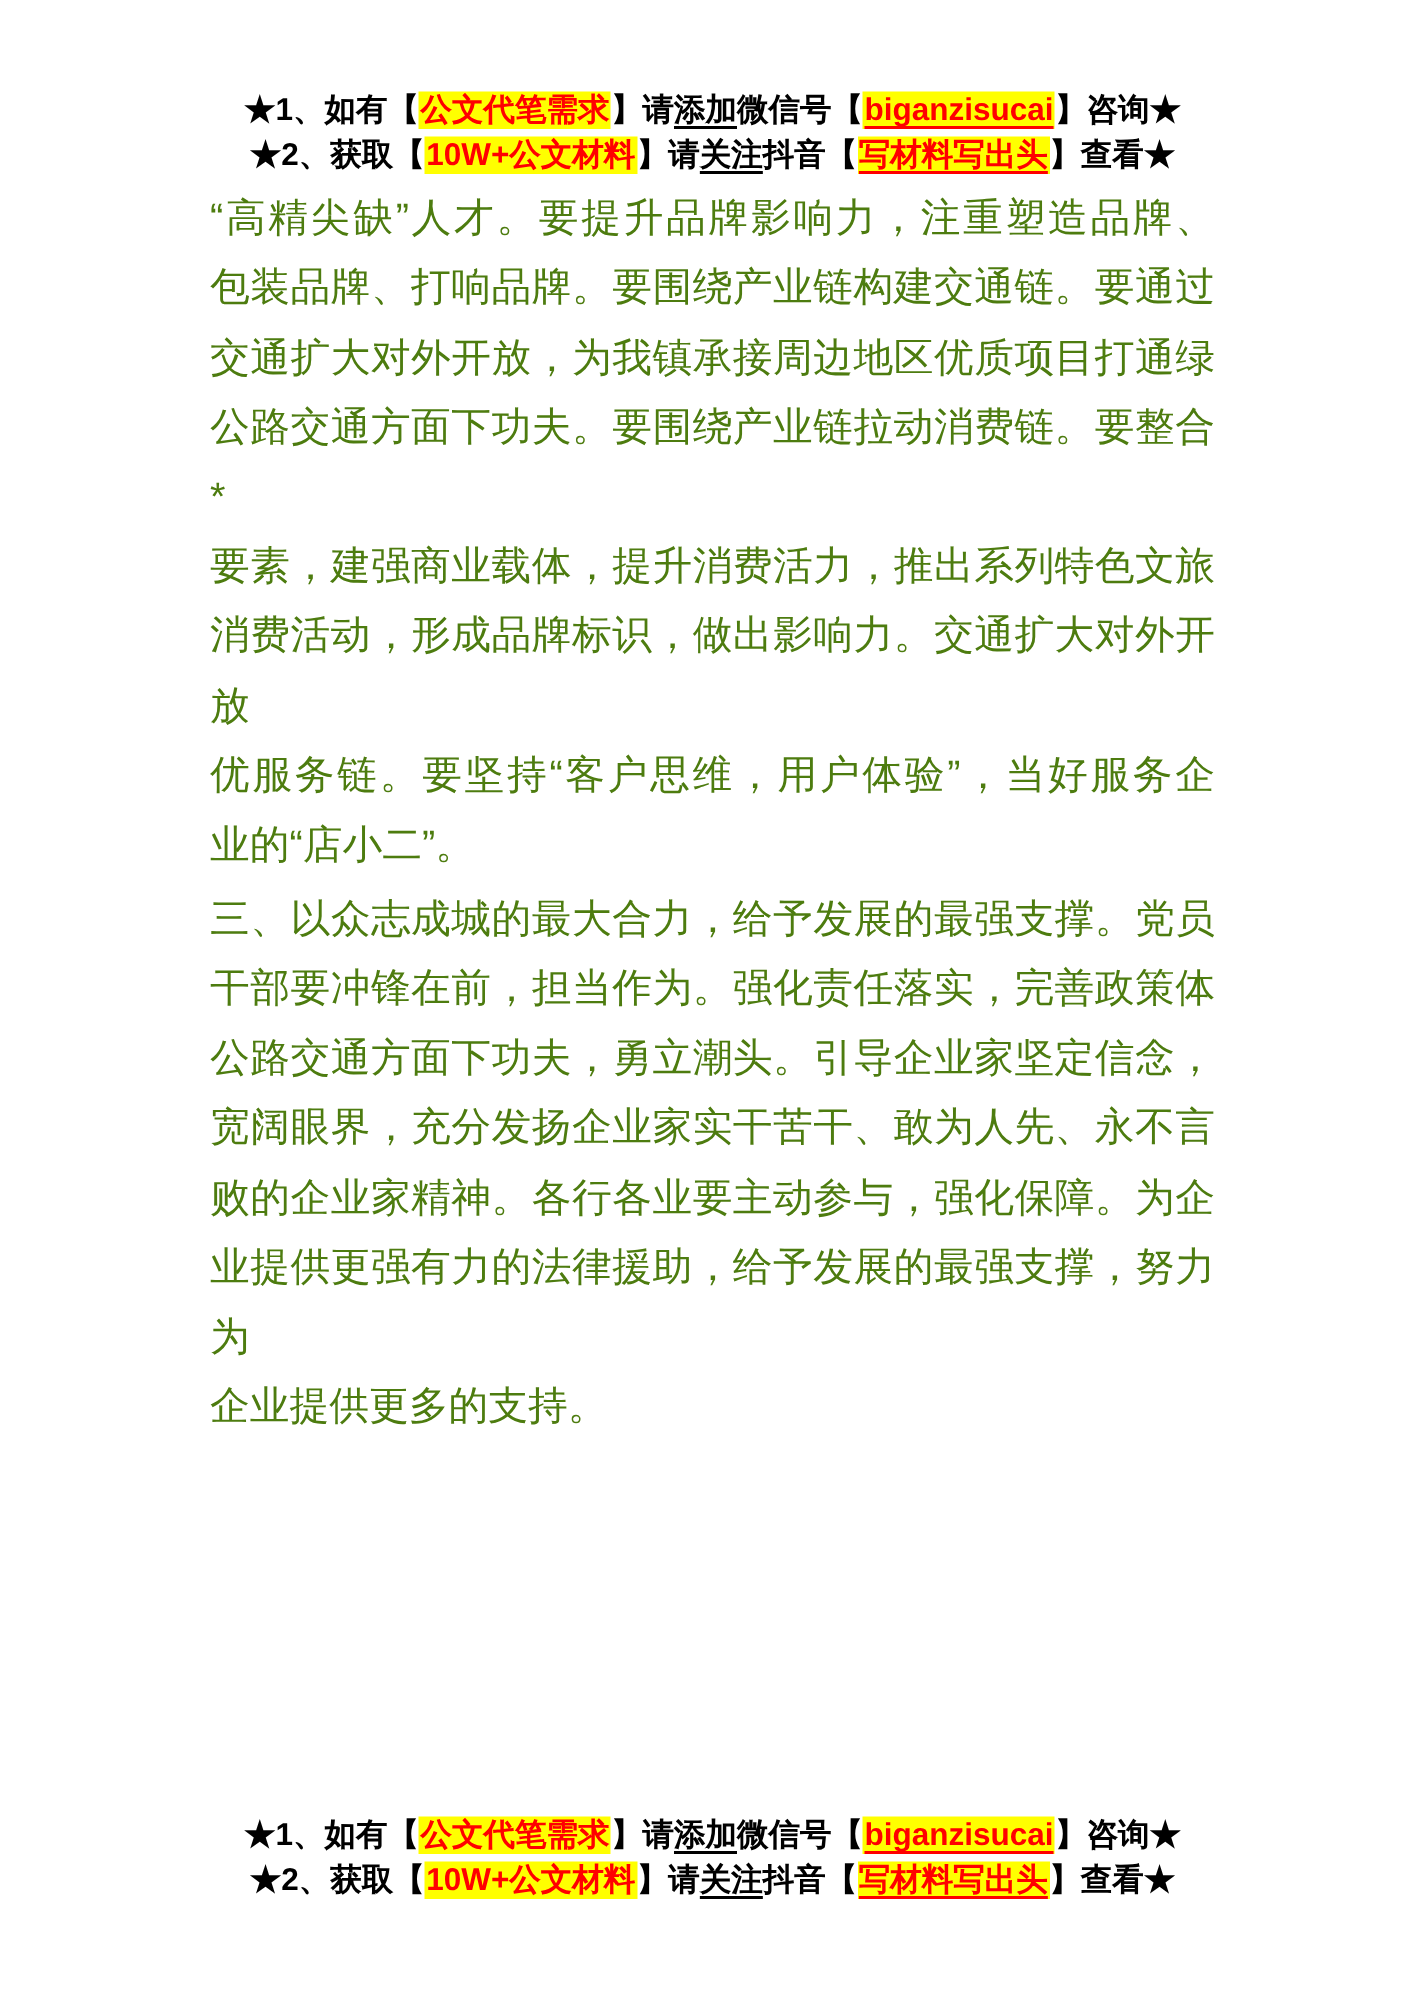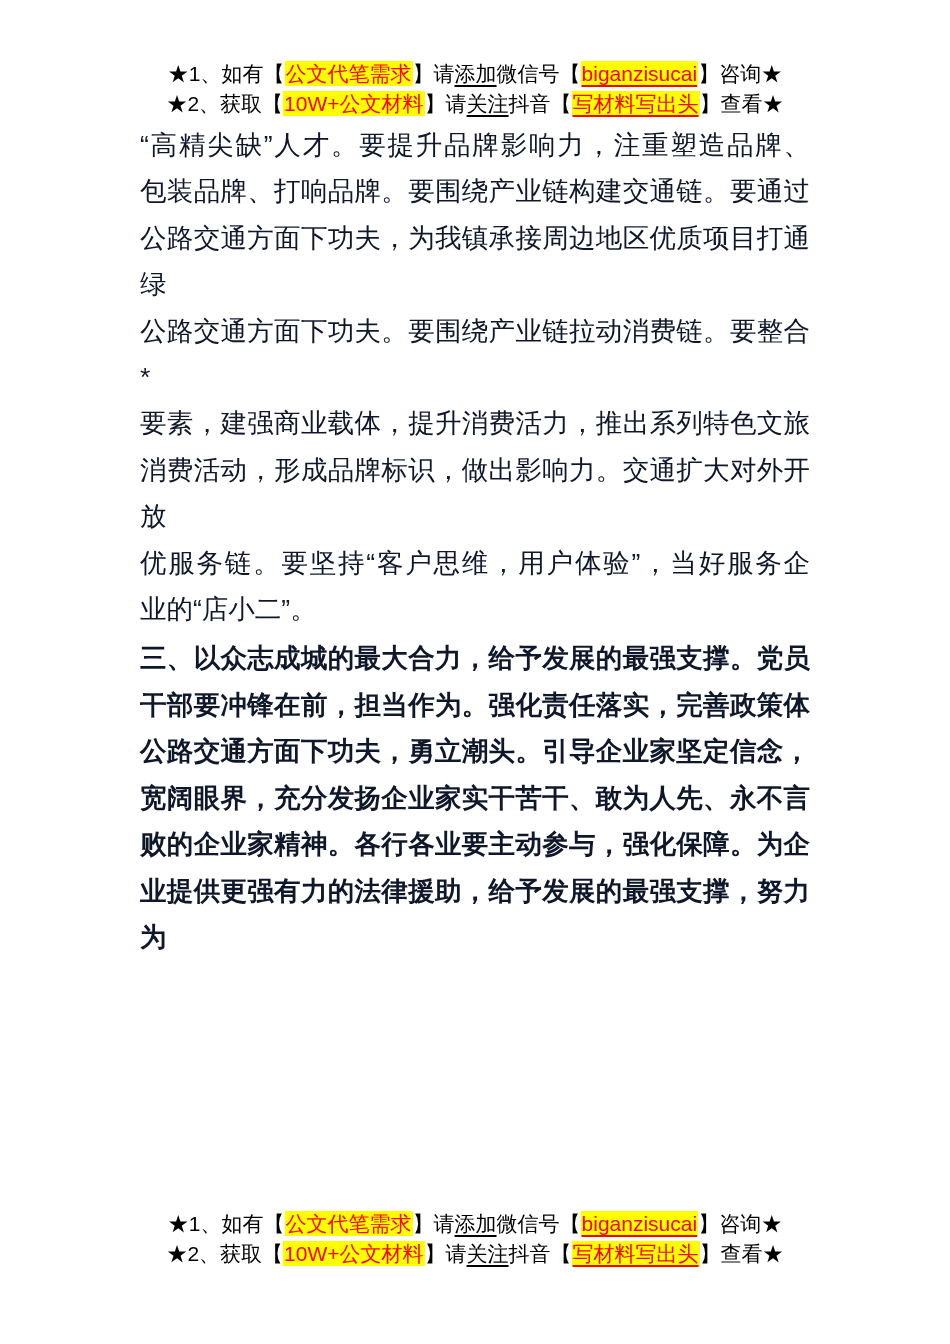--- a/index.html
+++ b/index.html
@@ -14,21 +14,21 @@
     font-family: "Liberation Sans", sans-serif;
     overflow: hidden;
   }
 
   
   .promo {
     position: absolute;
     left: 0;
     right: 0;
     text-align: center;
-    font-weight: normal;
+    font-weight: bold;
     font-size: 21px;
     line-height: 30px;
     color: #000000;
     white-space: nowrap;
   }
   .promo-header { top: 59px; }
   .promo-footer { top: 1209px; }
   .promo-line { height: 30px; }
   .hl {
     color: #ff0000;
@@ -40,26 +40,26 @@
     text-decoration-thickness: 2px;
     text-underline-offset: 4px;
   }
 
   
   .body-text {
     position: absolute;
     left: 140px;
     top: 122px;
     width: 670px;
-    color: #0f172a;
+    color: #4d7c0f;
     font-size: 26.5px;
     line-height: 46.4px;
     font-weight: 400;
   }
-  .paragraph + .paragraph { margin-top: 3px; font-weight: bold; }
+  .paragraph + .paragraph { margin-top: 3px; }
   .jline {
     text-align: justify;
     text-align-last: justify;
     text-justify: inter-character;
   }
   .jline.short {
     text-align: right;
     text-align-last: left;
   }
 </style>
@@ -70,34 +70,35 @@
 
   <div class="promo promo-header">
     <div class="promo-line"><span>★1、如有【</span><span class="hl">公文代笔需求</span><span>】请</span><span class="ul">添加</span><span>微信号【</span><span class="hl ul">biganzisucai</span><span>】咨询★</span></div>
     <div class="promo-line"><span>★2、获取【</span><span class="hl">10W+公文材料</span><span>】请</span><span class="ul">关注</span><span>抖音【</span><span class="hl ul">写材料写出头</span><span>】查看★</span></div>
   </div>
 
   <div class="body-text">
     <div class="paragraph">
       <div class="jline">“高精尖缺”人才。要提升品牌影响力，注重塑造品牌、</div>
       <div class="jline">包装品牌、打响品牌。要围绕产业链构建交通链。要通过</div>
-      <div class="jline">公路交通方面下功夫，为我镇承接周边地区优质项目打通绿</div>
+      <div class="jline">交通扩大对外开放，为我镇承接周边地区优质项目打通绿</div>
       <div class="jline">公路交通方面下功夫。要围绕产业链拉动消费链。要整合*</div>
       <div class="jline">要素，建强商业载体，提升消费活力，推出系列特色文旅</div>
       <div class="jline">消费活动，形成品牌标识，做出影响力。交通扩大对外开放</div>
       <div class="jline">优服务链。要坚持“客户思维，用户体验”，当好服务企</div>
       <div class="jline short">业的“店小二”。</div>
     </div>
     <div class="paragraph">
       <div class="jline">三、以众志成城的最大合力，给予发展的最强支撑。党员</div>
       <div class="jline">干部要冲锋在前，担当作为。强化责任落实，完善政策体</div>
       <div class="jline">公路交通方面下功夫，勇立潮头。引导企业家坚定信念，</div>
       <div class="jline">宽阔眼界，充分发扬企业家实干苦干、敢为人先、永不言</div>
       <div class="jline">败的企业家精神。各行各业要主动参与，强化保障。为企</div>
       <div class="jline">业提供更强有力的法律援助，给予发展的最强支撑，努力为</div>
+      <div class="jline short">企业提供更多的支持。</div>
     </div>
   </div>
 
   <div class="promo promo-footer">
     <div class="promo-line"><span>★1、如有【</span><span class="hl">公文代笔需求</span><span>】请</span><span class="ul">添加</span><span>微信号【</span><span class="hl ul">biganzisucai</span><span>】咨询★</span></div>
     <div class="promo-line"><span>★2、获取【</span><span class="hl">10W+公文材料</span><span>】请</span><span class="ul">关注</span><span>抖音【</span><span class="hl ul">写材料写出头</span><span>】查看★</span></div>
   </div>
 
 </div>
 

